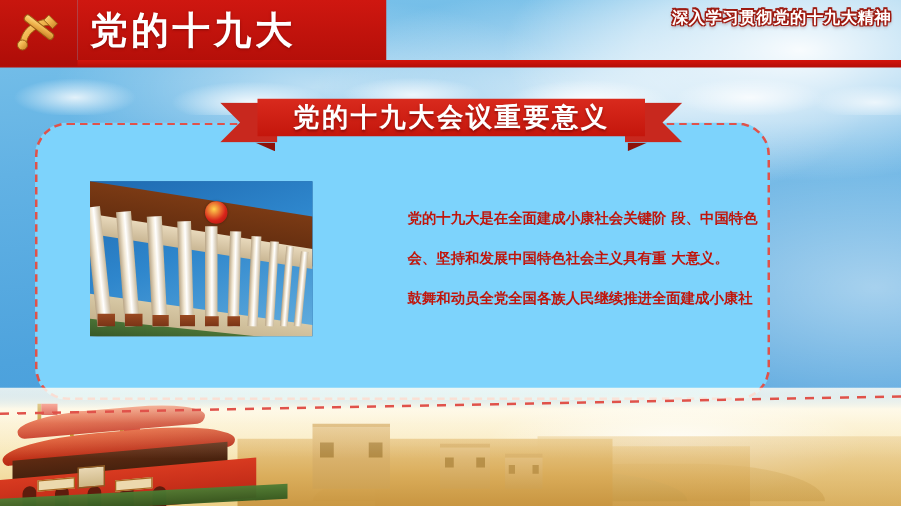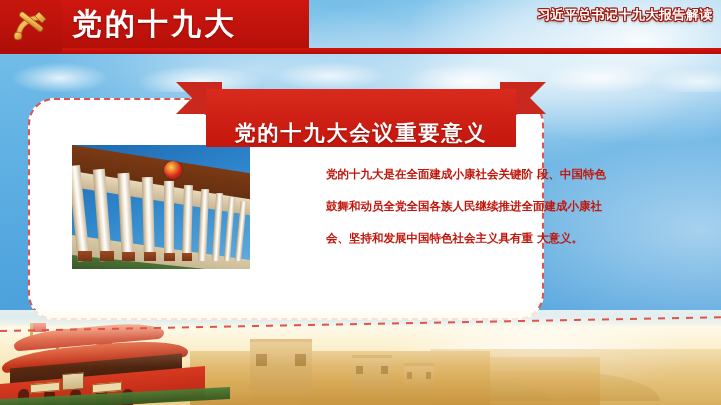--- a/index.html
+++ b/index.html
@@ -100,37 +100,37 @@
     position:absolute; left:28px; top:40px; width:16px; height:7px;
     background:#8d1109;
     clip-path:polygon(0 0,16px 0,16px 7px);
   }
   .ribbon-fold-r {
     position:absolute; right:28px; top:40px; width:16px; height:7px;
     background:#8d1109;
     clip-path:polygon(0 0,16px 0,0 7px);
   }
   .ribbon-main {
-    position:absolute; left:30px; top:15px; width:310px; height:58px;
+    position:absolute; left:30px; top:5px; width:310px; height:30px;
     background:linear-gradient(180deg,#d92a1d 0%,#c4160c 100%);
-    display:flex; align-items:flex-end; justify-content:center;
+    display:flex; align-items:center; justify-content:center;
   }
   .ribbon-text {
     font-family:"DejaVu Sans", sans-serif;
     font-size:21px; font-weight:bold; color:#ffffff;
     letter-spacing:2px;
     text-shadow:0 1px 2px rgba(90,0,0,.5);
     white-space:nowrap;
   }
 
   
   .card {
     position:absolute; left:28px; top:98px;
-    width:516px; height:222px;
-    background:#ffffff;
+    width:588px; height:222px;
+    background:#7dd3fc;
     border:2px dashed #e0524a;
     border-radius:26px;
     z-index:7;
   }
 
   
   .photo {
     position:absolute; left:42px; top:45px;
     width:178px; height:124px;
     overflow:hidden;
@@ -318,21 +318,21 @@
         <path d="M30 5 L37 12 L33 16 L26 9 Z" fill="url(#gold)" stroke="#9a5d14" stroke-width="0.8"></path>
         <rect x="8" y="12" width="28" height="5.5" rx="2.4" transform="rotate(38 22 15)" fill="url(#gold)" stroke="#9a5d14" stroke-width="0.8"></rect>
         <circle cx="9" cy="29" r="4" fill="url(#gold)" stroke="#9a5d14" stroke-width="0.8"></circle>
       </svg>
     </span>
   </div>
 
   <div class="header-title">党的十九大</div>
 
   <div class="header-side">
-    <div>习近平总书记十九大报告解读</div>
+    <div>深入学习贯彻党的十九大精神</div>
   </div>
 
   <div class="card">
 
     <div class="photo">
       <div class="ph-sky"></div>
       <div class="ph-roof"></div>
       <div class="ph-band"></div>
       <div class="ph-emblem"></div>
       <div class="ph-base"></div>
@@ -353,22 +353,22 @@
       <div class="colbase" style="left:50px; width:13px; height:9px;"></div>
       <div class="colbase" style="left:72px; width:12px; height:9px;"></div>
       <div class="colbase" style="left:92px; width:11px; height:8px;"></div>
       <div class="colbase" style="left:110px;width:10px; height:8px;"></div>
 
       <div class="ph-green"></div>
     </div>
 
     <div class="bodytext">
       <p>党的十九大是在全面建成小康社会关键阶 段、中国特色</p>
+      <p>会、坚持和发展中国特色社会主义具有重 大意义。</p>
       <p>鼓舞和动员全党全国各族人民继续推进全面建成小康社</p>
-      <p>会、坚持和发展中国特色社会主义具有重 大意义。</p>
     </div>
   </div>
 
   <div class="ribbon">
     <div class="ribbon-tail left"></div>
     <div class="ribbon-tail right"></div>
     <div class="ribbon-fold-l"></div>
     <div class="ribbon-fold-r"></div>
     <div class="ribbon-main">
       <span class="ribbon-text">党的十九大会议重要意义</span>

